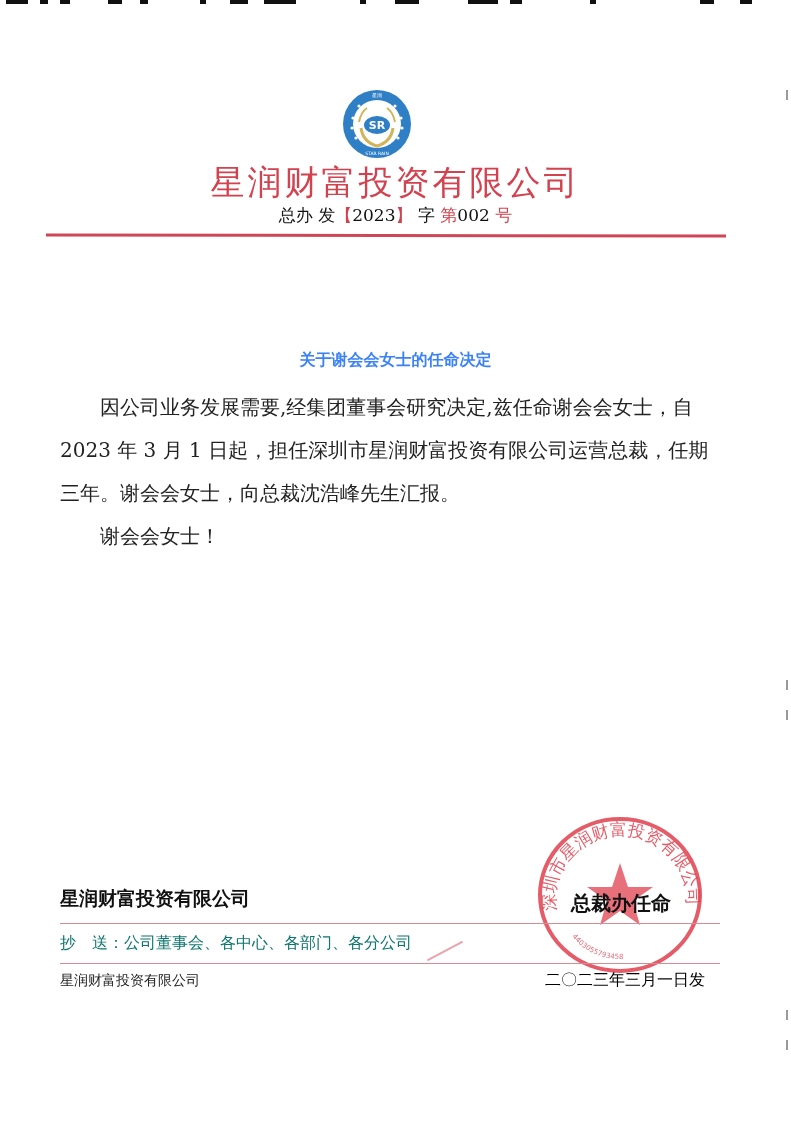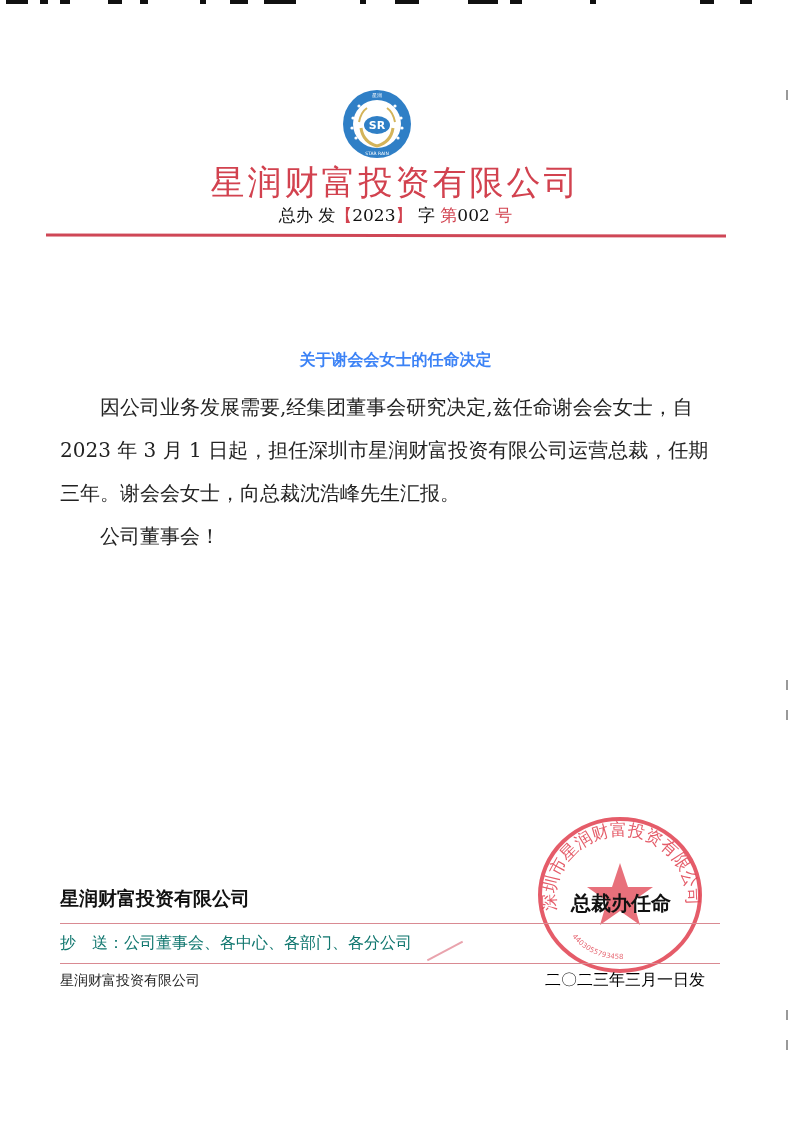--- a/index.html
+++ b/index.html
@@ -111,21 +111,21 @@
   <span class="red">第</span><span>002</span>
   <span class="red">号</span>
 </div>
 
 <div class="header-rule"></div>
 
 <div class="doc-heading">关于谢会会女士的任命决定</div>
 
 <div class="body-text">
   <p class="indent">因公司业务发展需要,经集团董事会研究决定,兹任命谢会会女士，自 2023 年 3 月 1 日起，担任深圳市星润财富投资有限公司运营总裁，任期三年。谢会会女士，向总裁沈浩峰先生汇报。</p>
-  <p class="indent">公司董事会！</p>
+  <p class="indent">谢会会女士！</p>
 </div>
 
 <div class="stamp">
   <svg width="170" height="160" viewBox="0 0 170 160">
     <ellipse cx="85" cy="80" rx="80" ry="76" fill="none" stroke="#e0404f" stroke-width="4" opacity="0.85"></ellipse>
     <polygon points="85,48 93,72 118,72 98,86 105,110 85,96 65,110 72,86 52,72 77,72" fill="#e0404f" opacity="0.75"></polygon>
     <path id="arc" d="M22 100 A66 64 0 1 1 150 100" fill="none"></path>
     <text font-size="17" fill="#e0404f" opacity="0.85" font-family="DejaVu Serif, serif">
       <textPath href="#arc" startOffset="2%">深圳市星润财富投资有限公司</textPath>
     </text>

